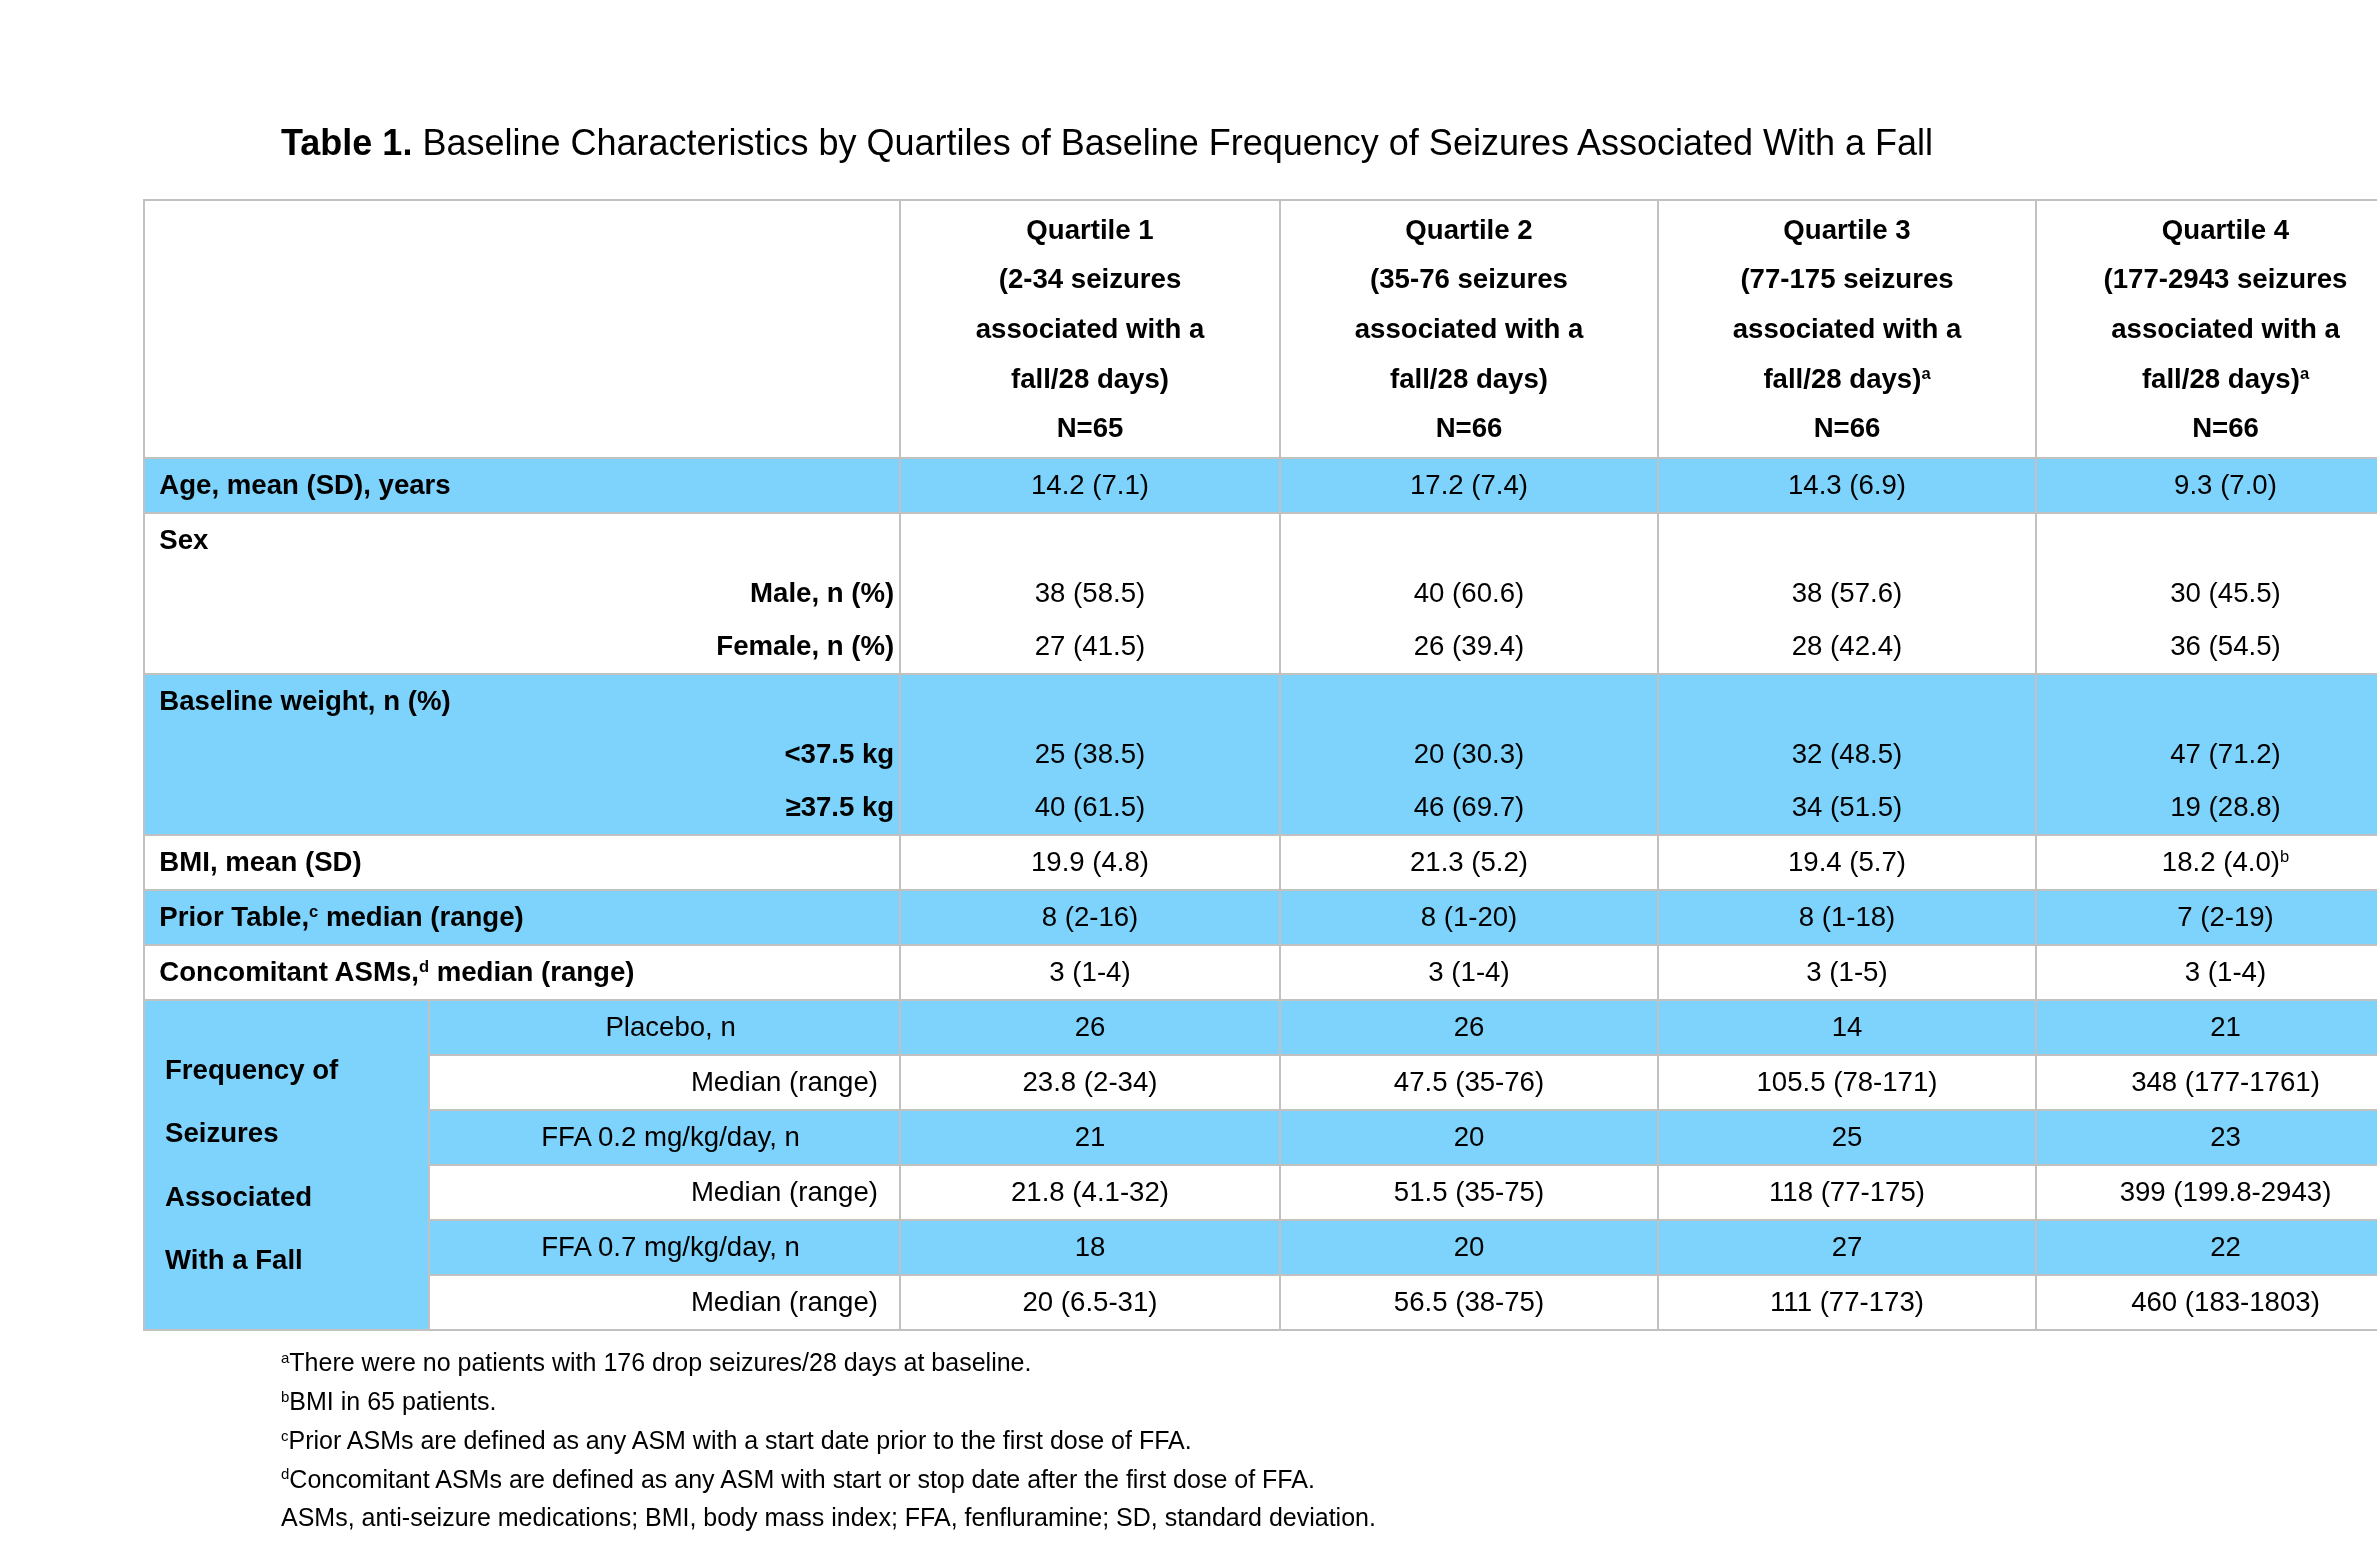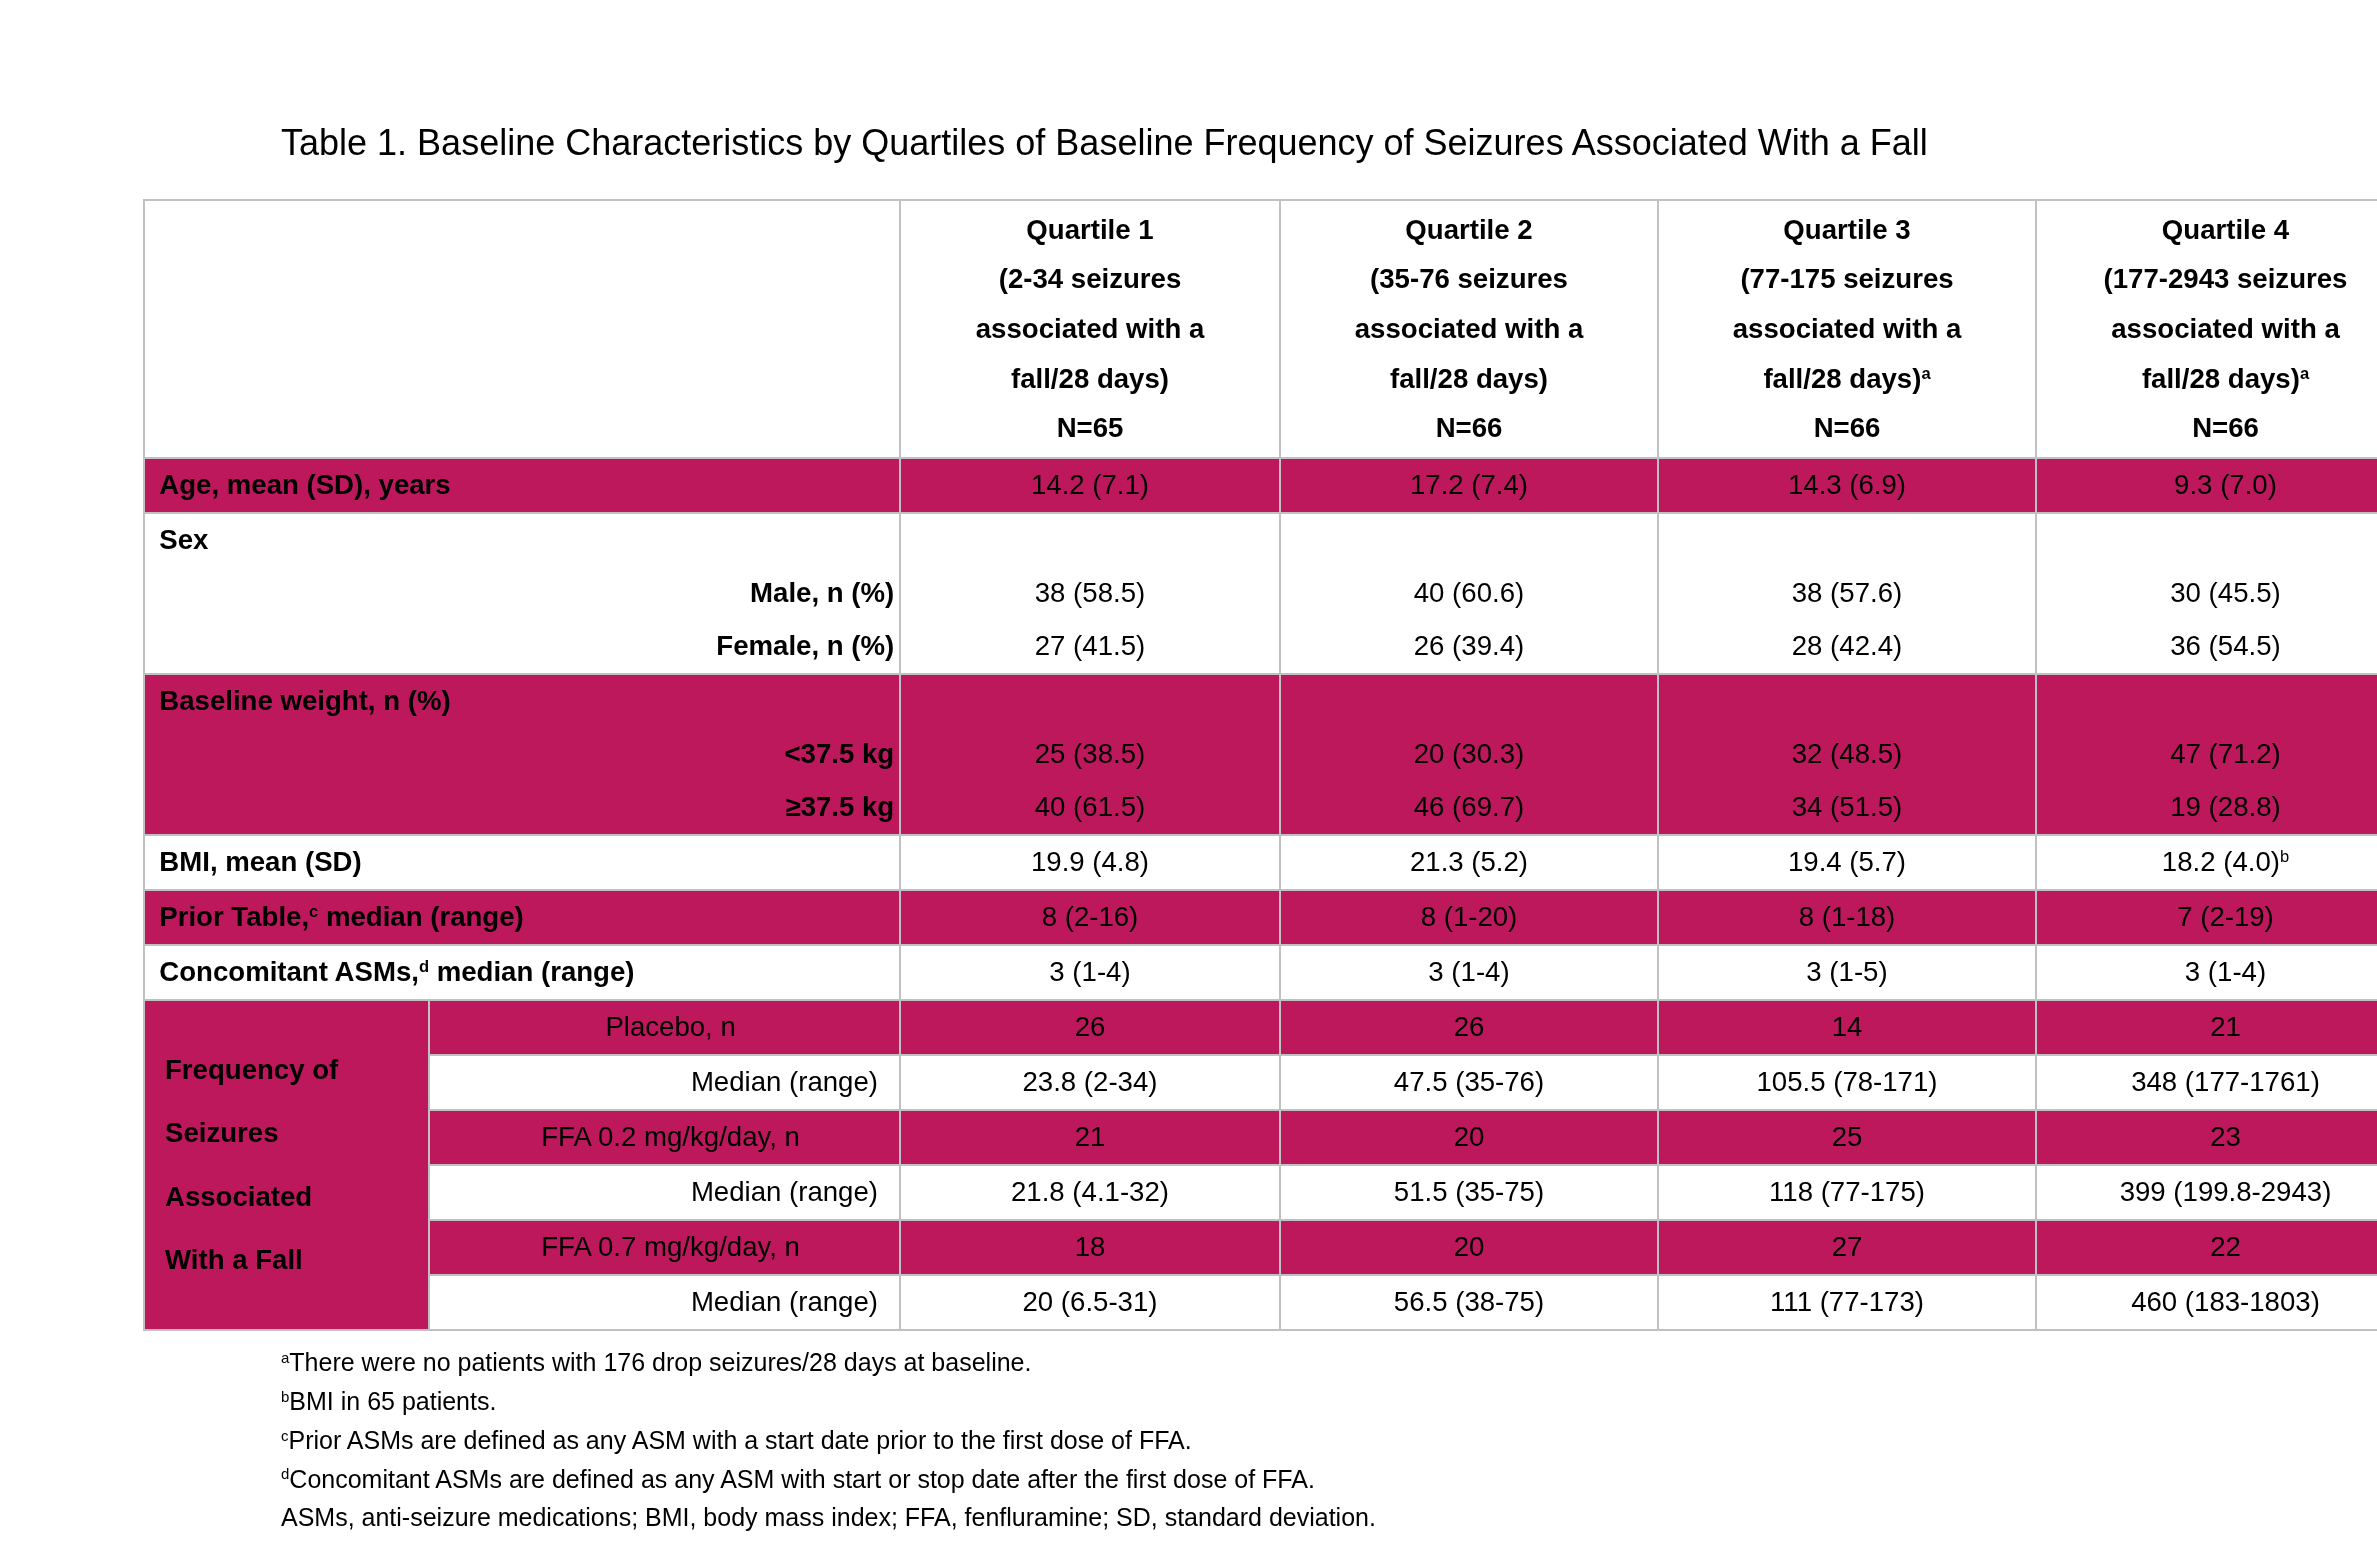--- a/index.html
+++ b/index.html
@@ -6,42 +6,42 @@
   body {
     width: 2493px; height: 1562px; overflow: hidden;
     background: #ffffff; color: #000000;
     font-family: "Liberation Sans", sans-serif;
   }
   .title {
     margin: 120px 0 0 281px;
     font-size: 36px; line-height: 1.25;
     white-space: nowrap;
   }
-  .title .t-label { font-weight: normal; }
+  .title .t-label { font-weight: bold; }
   table.main {
     margin: 34px 0 0 143px;
     border-collapse: collapse; table-layout: fixed;
     width: 2271px;
   }
   td, th {
     border: 2.4px solid #c1c1c1;
     font-size: 27.6px; line-height: 1.16;
     padding: 10.5px 4.8px; vertical-align: middle;
     word-wrap: break-word;
   }
   th {
     font-weight: bold; 
     height: 228px; line-height: 1.80; padding: 3.8px 4.8px;
     background: #ffffff;
   }
   sup {
     font-size: 60%; line-height: 0;
     position: relative; top: -0.55em; vertical-align: baseline;
   }
-  .gray { background: #be185d; }
+  .gray { background: #7dd3fc; }
   .white { background: #ffffff; }
   .lbl { text-align: left; font-weight: bold; padding-left: 14.3px; }
   .ind { padding-left: 166px; text-align: right; }
   .val { text-align: center; font-weight: normal; }
   .bt0 { border-top-style: hidden; }
   .sub-l { text-align: center; font-weight: normal; padding-left: 17px; }
   .sub-r { text-align: right; font-weight: normal; padding-right: 21px; }
   .grp {
     text-align: left; font-weight: bold; vertical-align: middle;
     line-height: 2.30; padding-left: 20px;

